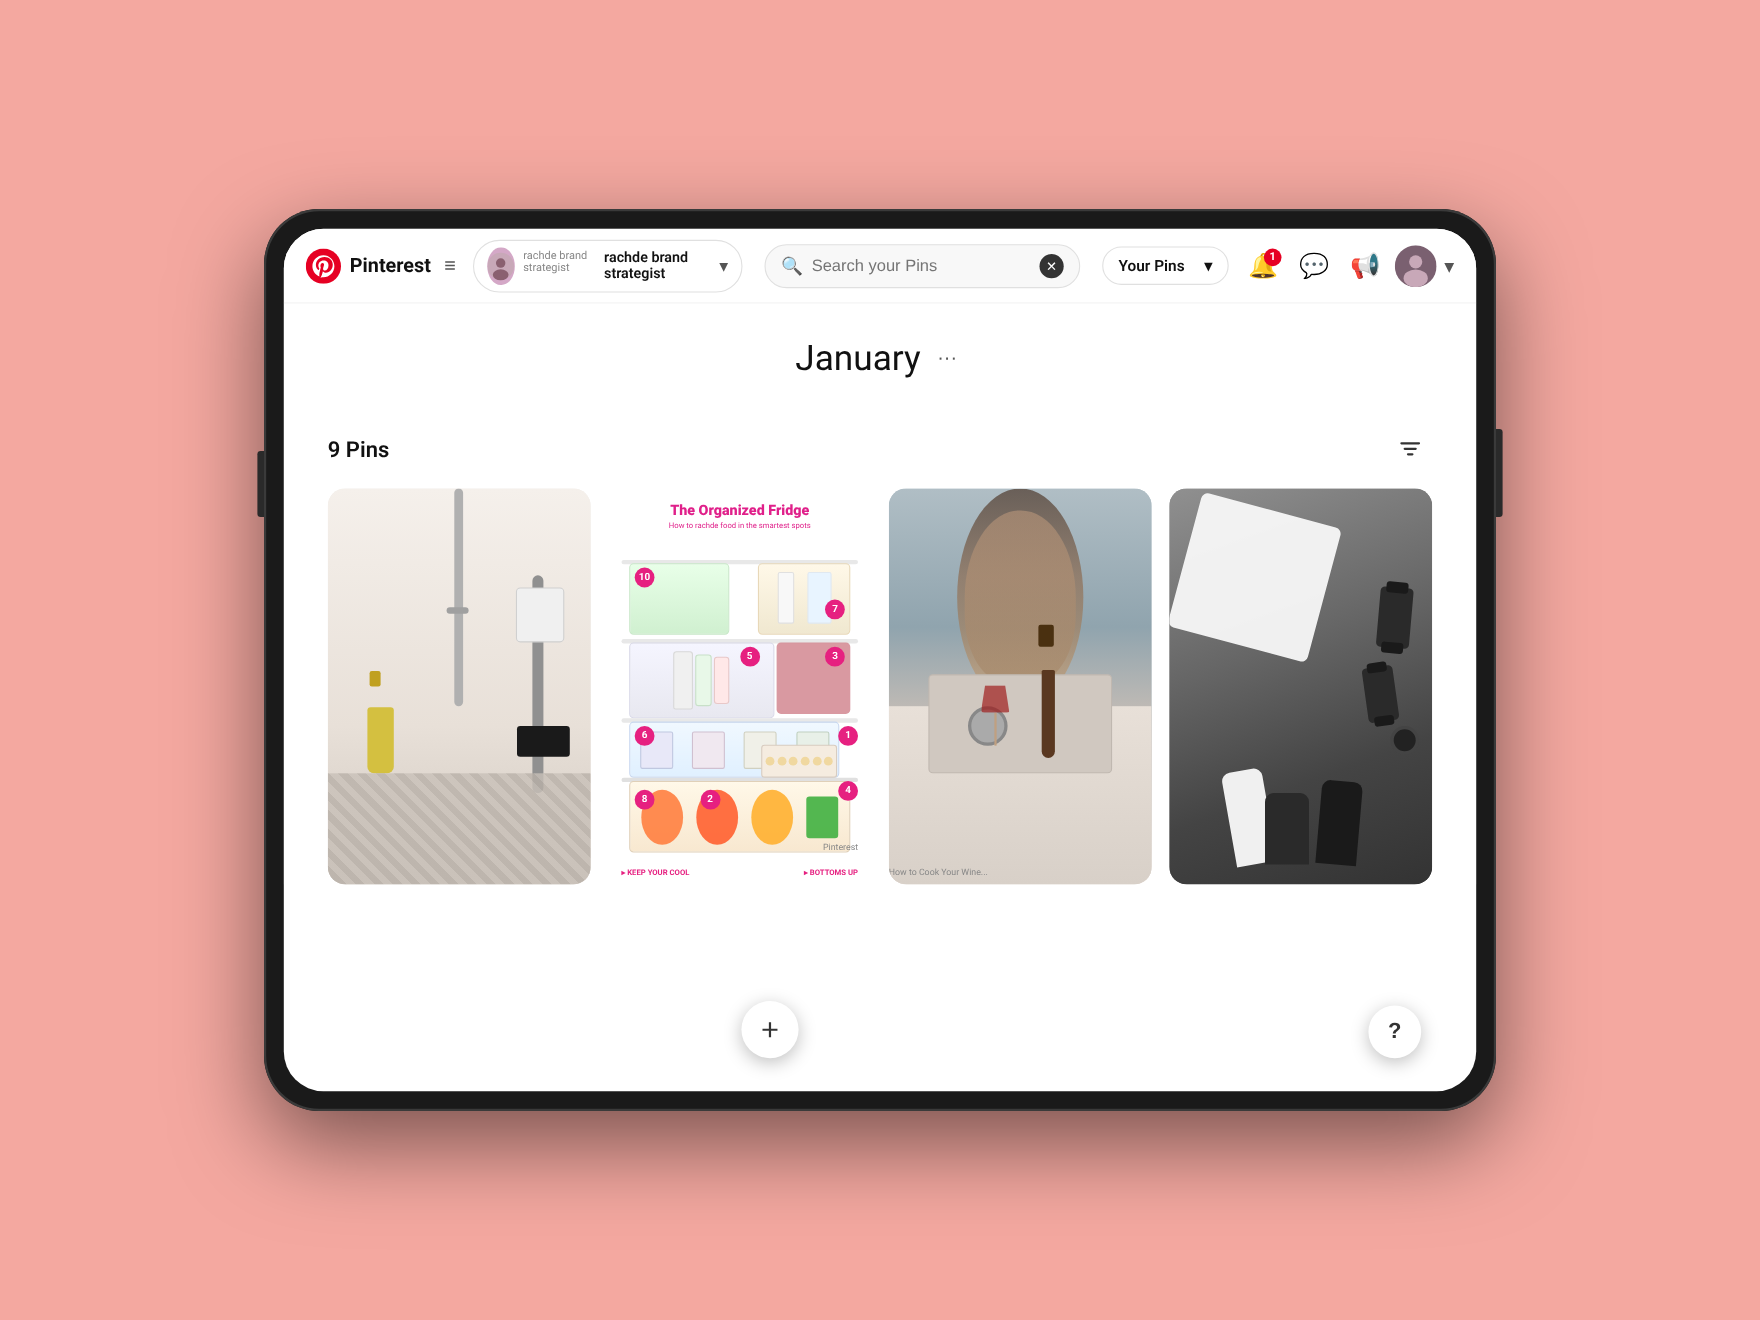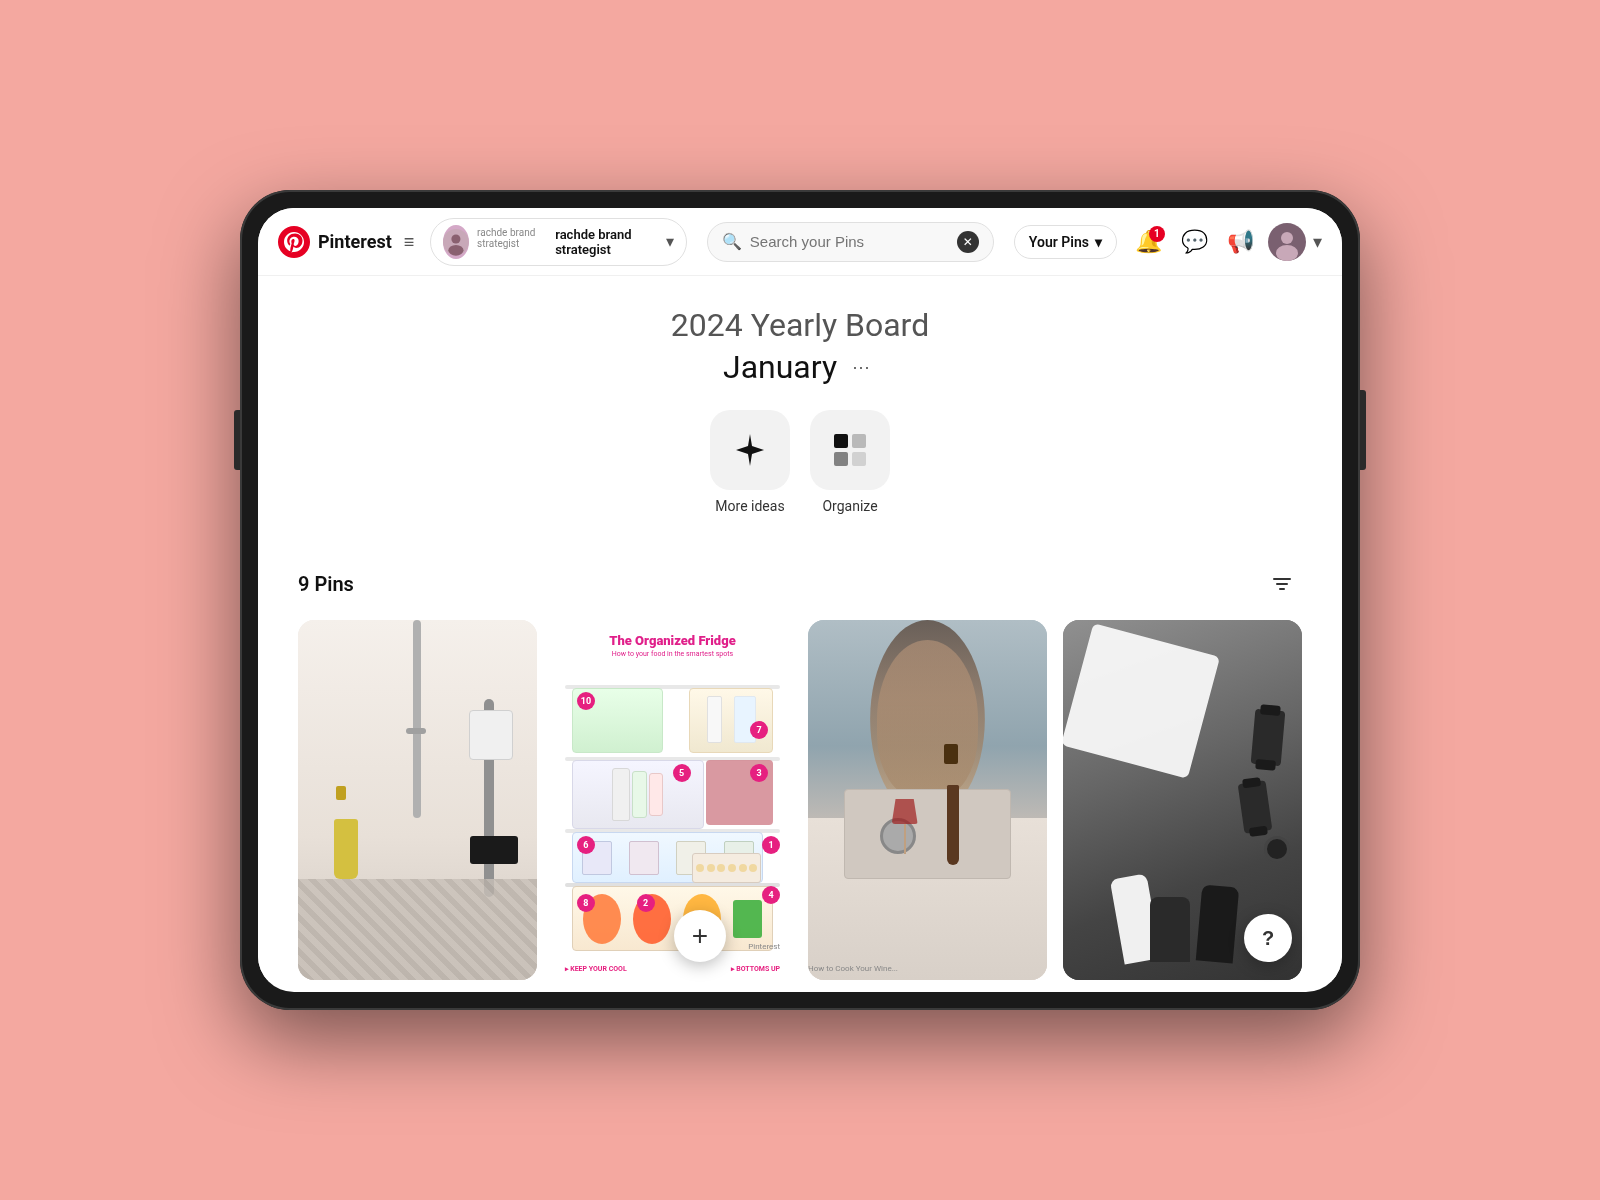--- a/index.html
+++ b/index.html
@@ -168,21 +168,21 @@
       align-items: center;
       justify-content: center;
       font-size: 12px;
       cursor: pointer;
       flex-shrink: 0;
     }
 
     .search-scope {
       display: flex;
       align-items: center;
-      gap: 6px;
+      gap: 18px;
       border: 1.5px solid #e0e0e0;
       border-radius: 24px;
       padding: 8px 14px;
       font-size: 14px;
       font-weight: 600;
       color: #111;
       cursor: pointer;
       flex-shrink: 0;
     }
 
@@ -524,51 +524,28 @@
             <circle cx="19" cy="15" r="6" fill="#c8a8b8"></circle>
             <ellipse cx="19" cy="30" rx="11" ry="8" fill="#c8a8b8"></ellipse>
           </svg>
         </div>
         <span class="chevron-down" style="font-size:18px;color:#555;">▾</span>
       </div>
     </nav>
 
     <div class="main-content">
 
-      <div class="board-title">2024 Yearly Board</div>
 
       <div class="section-title-row">
         <span class="section-title">January</span>
         <button class="more-options-btn">
           <span>···</span>
         </button>
       </div>
 
-      <div class="action-buttons">
-        <div class="action-btn">
-          <div class="action-btn-icon">
-            <svg width="40" height="40" viewBox="0 0 40 40" fill="none">
-              <path d="M20 4 L22 16 L34 20 L22 24 L20 36 L18 24 L6 20 L18 16 Z" fill="#111"></path>
-            </svg>
-          </div>
-          <span class="action-btn-label">More ideas</span>
-        </div>
-
-        <div class="action-btn">
-          <div class="action-btn-icon">
-            <svg width="40" height="40" viewBox="0 0 40 40" fill="none">
-              <rect x="4" y="4" width="14" height="14" rx="2" fill="#111"></rect>
-              <rect x="22" y="4" width="14" height="14" rx="2" fill="#111" opacity="0.25"></rect>
-              <rect x="4" y="22" width="14" height="14" rx="2" fill="#111" opacity="0.5"></rect>
-              <rect x="22" y="22" width="14" height="14" rx="2" fill="#111" opacity="0.15"></rect>
-            </svg>
-          </div>
-          <span class="action-btn-label">Organize</span>
-        </div>
-      </div>
 
     </div>
 
     <div class="pins-section">
       <div class="pins-header">
         <span class="pins-count">9 Pins</span>
         <button class="filter-icon-btn">
           <svg width="24" height="24" viewBox="0 0 24 24" fill="none">
             <line x1="4" y1="7" x2="20" y2="7" stroke="#333" stroke-width="2" stroke-linecap="round"></line>
             <line x1="7" y1="12" x2="17" y2="12" stroke="#333" stroke-width="2" stroke-linecap="round"></line>
@@ -601,21 +578,21 @@
           </div>
         </div>
 
         <div class="pin-card">
           <div class="pin-card-inner">
             <div class="fridge-bg">
               <div style="position:absolute;top:0;left:0;right:0;bottom:0;background:#fff;"></div>
 
               <div style="position:absolute;top:4%;left:0;right:0;text-align:center;padding:0 6px;">
                 <div style="font-size:13px;font-weight:900;color:#e0208a;line-height:1.1;">The Organized Fridge</div>
-                <div style="font-size:7px;color:#e0208a;margin-top:1px;">How to your food in the smartest spots</div>
+                <div style="font-size:7px;color:#e0208a;margin-top:1px;">How to rachde food in the smartest spots</div>
               </div>
 
               <div style="position:absolute;top:18%;left:5%;right:5%;height:4px;background:#e8e8e8;border-radius:2px;"></div>
               <div style="position:absolute;top:19%;left:8%;width:38%;height:18%;background:linear-gradient(180deg,#e8ffe8 0%,#d0f0d0 100%);border:1px solid #c8e8c8;border-radius:4px;"></div>
               <div style="position:absolute;top:19%;right:8%;width:35%;height:18%;background:linear-gradient(180deg,#fff8e8 0%,#f0e8d0 100%);border:1px solid #e8d8b8;border-radius:4px;overflow:hidden;">
                 <div style="position:absolute;top:10%;left:20%;width:15px;height:75%;background:#f8f8f8;border-radius:2px;border:1px solid #e0e0e0;"></div>
                 <div style="position:absolute;top:10%;right:20%;width:22px;height:75%;background:#e8f4ff;border:1.5px solid #e0e8f0;border-radius:2px;"></div>
               </div>
 
               <div class="num-circle" style="top:20%;left:10%;">10</div>

